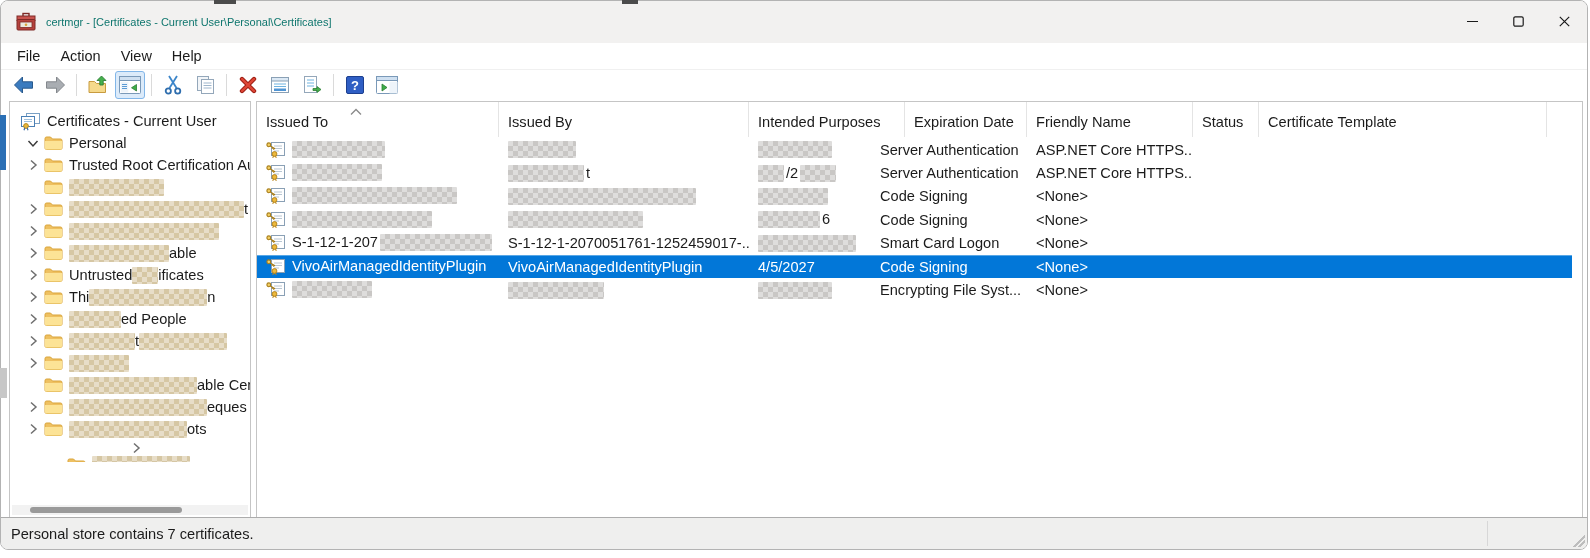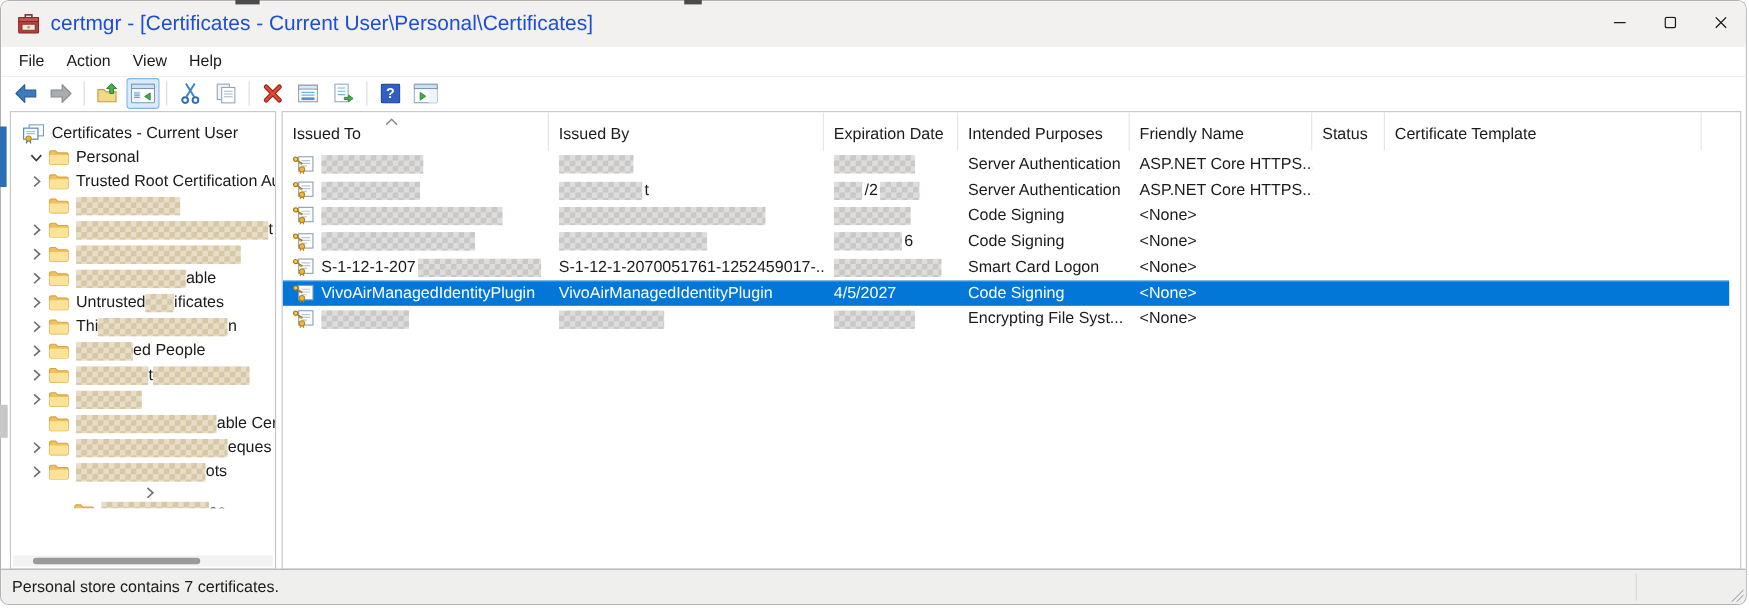--- a/index.html
+++ b/index.html
@@ -4,21 +4,21 @@
 <style>
   html,body{margin:0;padding:0;background:#fff;width:1590px;height:558px;overflow:hidden;
     font-family:"Liberation Sans",sans-serif;-webkit-font-smoothing:antialiased;}
   .screen{position:relative;width:1590px;height:558px;background:#fff;}
   .window{position:absolute;left:0;top:0;width:1588px;height:550px;background:#fff;
     border:1px solid #b3b3b3;border-radius:8px;overflow:hidden;box-sizing:border-box;}
   
   .titlebar{position:absolute;left:0;top:0;right:0;height:42px;background:#f2f1f0;
     display:flex;align-items:center;}
   .app-icon{margin-left:14px;width:22px;height:22px;flex:0 0 auto;display:flex;align-items:center;}
-  .title-text{margin-left:9px;font-size:19px;color:#1d4ed8;white-space:nowrap;}
+  .title-text{margin-left:9px;font-size:11px;color:#0f766e;white-space:nowrap;}
   .win-controls{margin-left:auto;display:flex;height:100%;}
   .win-btn{width:46px;height:100%;display:flex;align-items:center;justify-content:center;}
   
   .menubar{position:absolute;left:0;top:42px;right:0;height:26px;background:#fff;
     display:flex;align-items:center;padding-left:6px;border-bottom:1px solid #f0f0f0;}
   .menu-item{padding:2px 10px;font-size:14.5px;color:#1b1b1b;}
   
   .toolbar{position:absolute;left:0;top:69px;right:0;height:30px;background:#fff;
     display:flex;align-items:center;padding-left:6px;border-bottom:1px solid #dcdcdc;}
   .tb-btn{width:28px;height:26px;display:flex;align-items:center;justify-content:center;
@@ -55,21 +55,21 @@
   .list-header{position:absolute;left:0;top:0;right:0;height:35px;display:flex;}
   .hcell{box-sizing:border-box;border-right:1px solid #e4e4e4;padding:12px 0 0 9px;
     font-size:14.6px;color:#1b1b1b;white-space:nowrap;overflow:hidden;position:relative;flex:0 0 auto;}
   .hcell.fill{flex:1 1 auto;border-right:none;}
   .sort-caret{position:absolute;left:92px;top:1px;}
   .list-rows{position:absolute;left:0;top:36px;right:0;}
   .lrow{height:23.4px;display:flex;align-items:center;font-size:14.6px;color:#1b1b1b;
     width:calc(100% - 10px);position:relative;}
   .lrow.sel{background:#0277d8;color:#fff;box-shadow:inset 0 1px 0 #58a7e6;}
   .lcell{box-sizing:border-box;padding-left:9px;white-space:nowrap;overflow:hidden;flex:0 0 auto;
-    display:flex;align-items:center;gap:2px;}
+    display:flex;align-items:flex-start;gap:2px;}
   .lcell .ico{margin-right:4px;display:flex;align-items:center;flex:0 0 auto;}
   
   .statusbar{position:absolute;left:0;right:0;bottom:0;height:31px;background:#efefee;
     border-top:1px solid #acacac;display:flex;align-items:center;}
   .status-text{margin-left:10px;font-size:14.6px;color:#1b1b1b;}
   .status-sep{position:absolute;left:1486px;top:3px;bottom:3px;width:1px;background:#d7d7d7;}
   .grip{position:absolute;right:2px;bottom:2px;width:12px;height:12px;
     background:linear-gradient(135deg,transparent 50%,#bdbdbd 50%,#bdbdbd 60%,transparent 60%,transparent 70%,#bdbdbd 70%,#bdbdbd 80%,transparent 80%);}
   .artifact{position:absolute;z-index:6;}
 </style>
@@ -551,22 +551,22 @@
         <div class="hscroll">
           <div class="hthumb"></div>
         </div>
       </div>
       <div class="panel list-panel">
         <div class="list-header" id="listHeader">
             <div class="hcell" style="width: 242px;">Issued To<span class="sort-caret"><svg width="14" height="8" viewBox="0 0 14 8">
                   <path d="M2 6.5 L7 1.5 L12 6.5" fill="none" stroke="#8a8a8a" stroke-width="1.3"></path>
                 </svg></span></div>
             <div class="hcell" style="width: 250px;">Issued By</div>
+            <div class="hcell" style="width: 156px;">Intended Purposes</div>
             <div class="hcell" style="width: 122px;">Expiration Date</div>
-            <div class="hcell" style="width: 156px;">Intended Purposes</div>
             <div class="hcell" style="width: 166px;">Friendly Name</div>
             <div class="hcell" style="width: 66px;">Status</div>
             <div class="hcell" style="width: 288px;">Certificate Template</div>
             <div class="hcell fill"></div>
           </div>
         <div class="list-rows" id="listRows">
             <div class="lrow">
               <div class="lcell" style="width: 242px;">
                 <span class="ico" style="display: flex; align-items: center;">
                   <svg width="20" height="18" viewBox="0 0 20 18">

